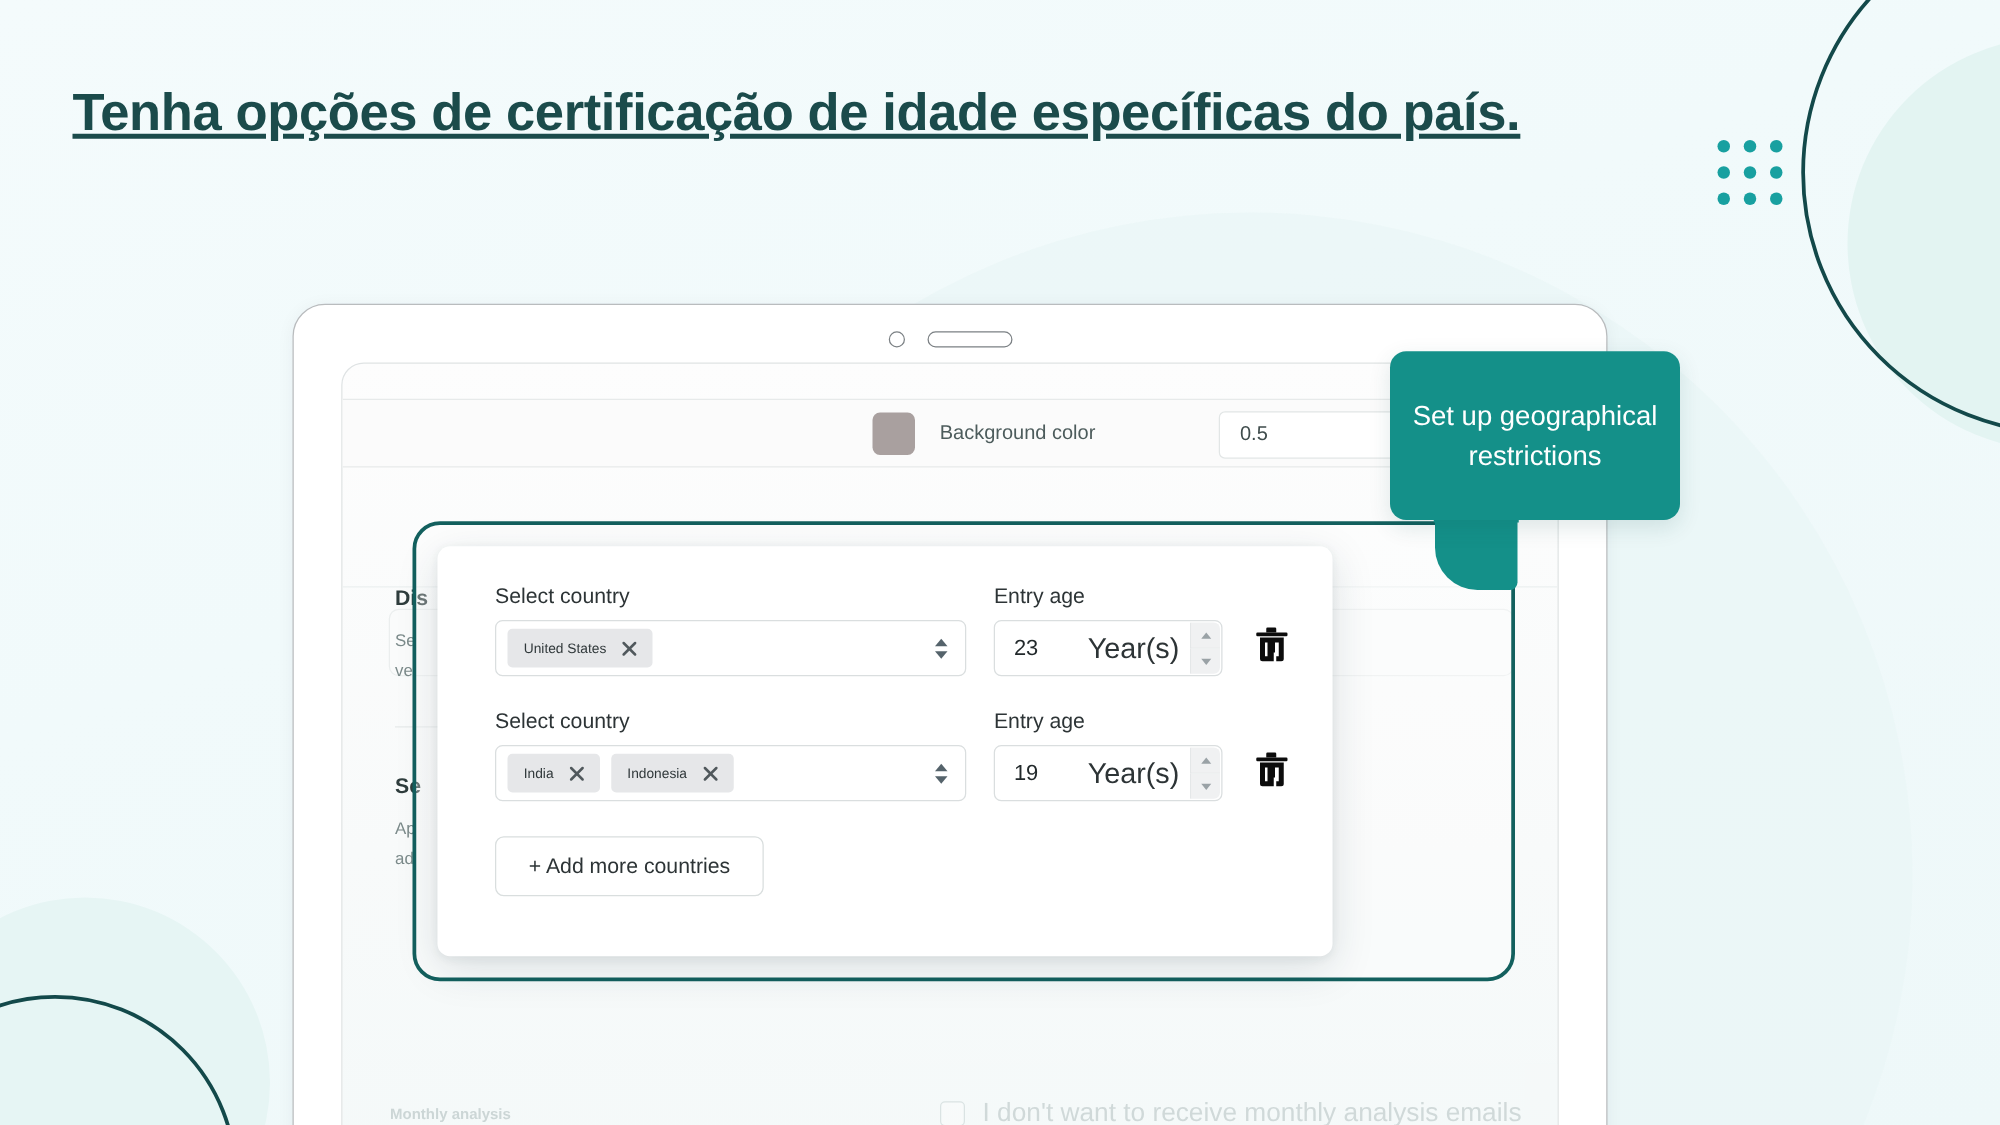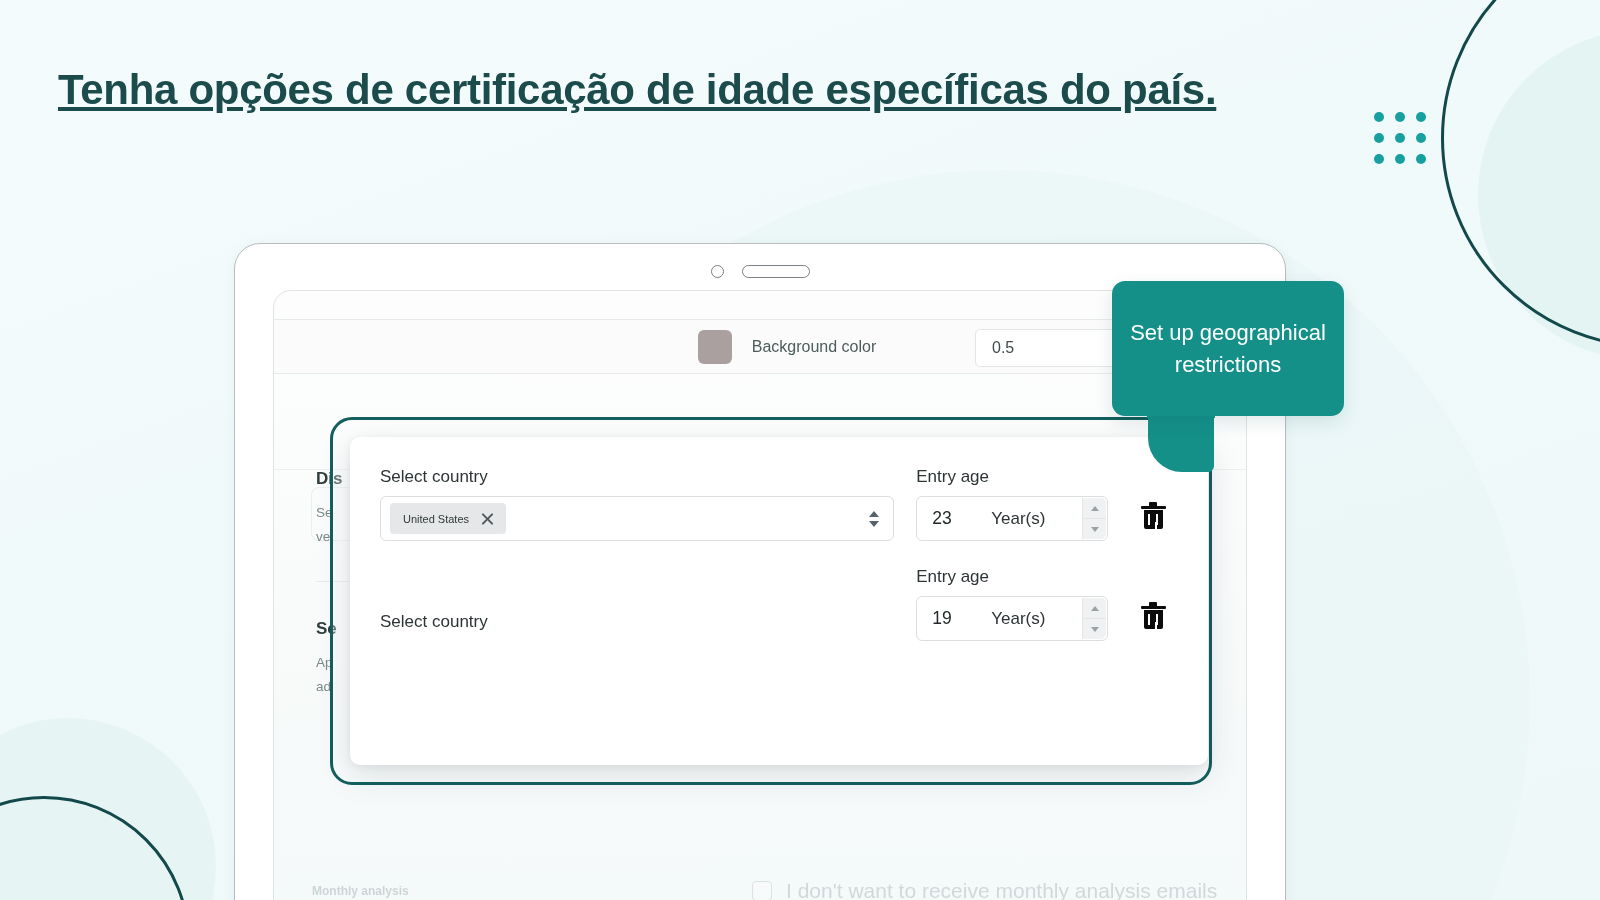--- a/index.html
+++ b/index.html
@@ -211,25 +211,25 @@
     width: 882px; height: 368px;
     border: 3px solid #13605e;
     border-radius: 22px;
     background: rgba(255,255,255,.30);
   }
 
   
   .modal {
     position: absolute;
     left: 350px; top: 437px;
-    width: 858px; height: 328px;
+    width: 716px; height: 328px;
     background: #ffffff;
     border-radius: 10px;
     box-shadow: 0 10px 34px rgba(25,50,60,.13), 0 2px 8px rgba(25,50,60,.07);
-    padding: 30px 32px 0 30px;
+    padding: 30px 32px 0 46px;
   }
 
   .field-grid {
     display: flex;
     align-items: flex-end;
     gap: 22px;
   }
   .field-grid + .field-grid { margin-top: 26px; }
 
   .col-country { width: 517px; }
@@ -299,21 +299,21 @@
     background: #fff;
     display: flex; align-items: center;
     padding: 0 34px 0 0;
   }
   .num-val {
     width: 74px;
     padding-left: 15px;
     font-size: 17.5px; color: #22292b;
   }
   .num-unit {
-    font-size: 17px; color: #2d3436;
+    font-size: 23px; color: #2d3436;
   }
   .spinner {
     position: absolute;
     right: 1px; top: 1px; bottom: 1px;
     width: 24px;
     display: flex; flex-direction: column;
   }
   .spinner span {
     flex: 1;
     background: #f0f1f2;
@@ -512,20 +512,34 @@
               <span class="mid"></span>
             </span>
         </span>
       </div>
     </div>
 
     
     <div class="field-grid">
       <div class="col-country">
         <div class="field-label">Select country</div>
+        <div class="select-box">
+          <span class="chip">
+            <span>India</span>
+            <span class="chip-x"></span>
+          </span>
+          <span class="chip">
+            <span>Indonesia</span>
+            <span class="chip-x"></span>
+          </span>
+          <span class="select-caret">
+            <i class="up"></i>
+              <i class="down"></i>
+          </span>
+        </div>
       </div>
       <div class="col-age">
         <div class="field-label">Entry age</div>
         <div class="num-box">
           <span class="num-val">19</span>
           <span class="num-unit">Year(s)</span>
           <span class="spinner">
             <span>
                 <b></b>
               </span>
@@ -539,18 +553,19 @@
         <span class="trash">
           <span class="handle"></span>
             <span class="lid"></span>
           <span class="can">
               <span class="mid"></span>
             </span>
         </span>
       </div>
     </div>
 
+    <div class="add-btn">+ Add more countries</div>
   </div>
 
   <div class="tooltip-tail"></div>
   <div class="tooltip">Set up geographical restrictions</div>
 
 </div>
 
 </body></html>

